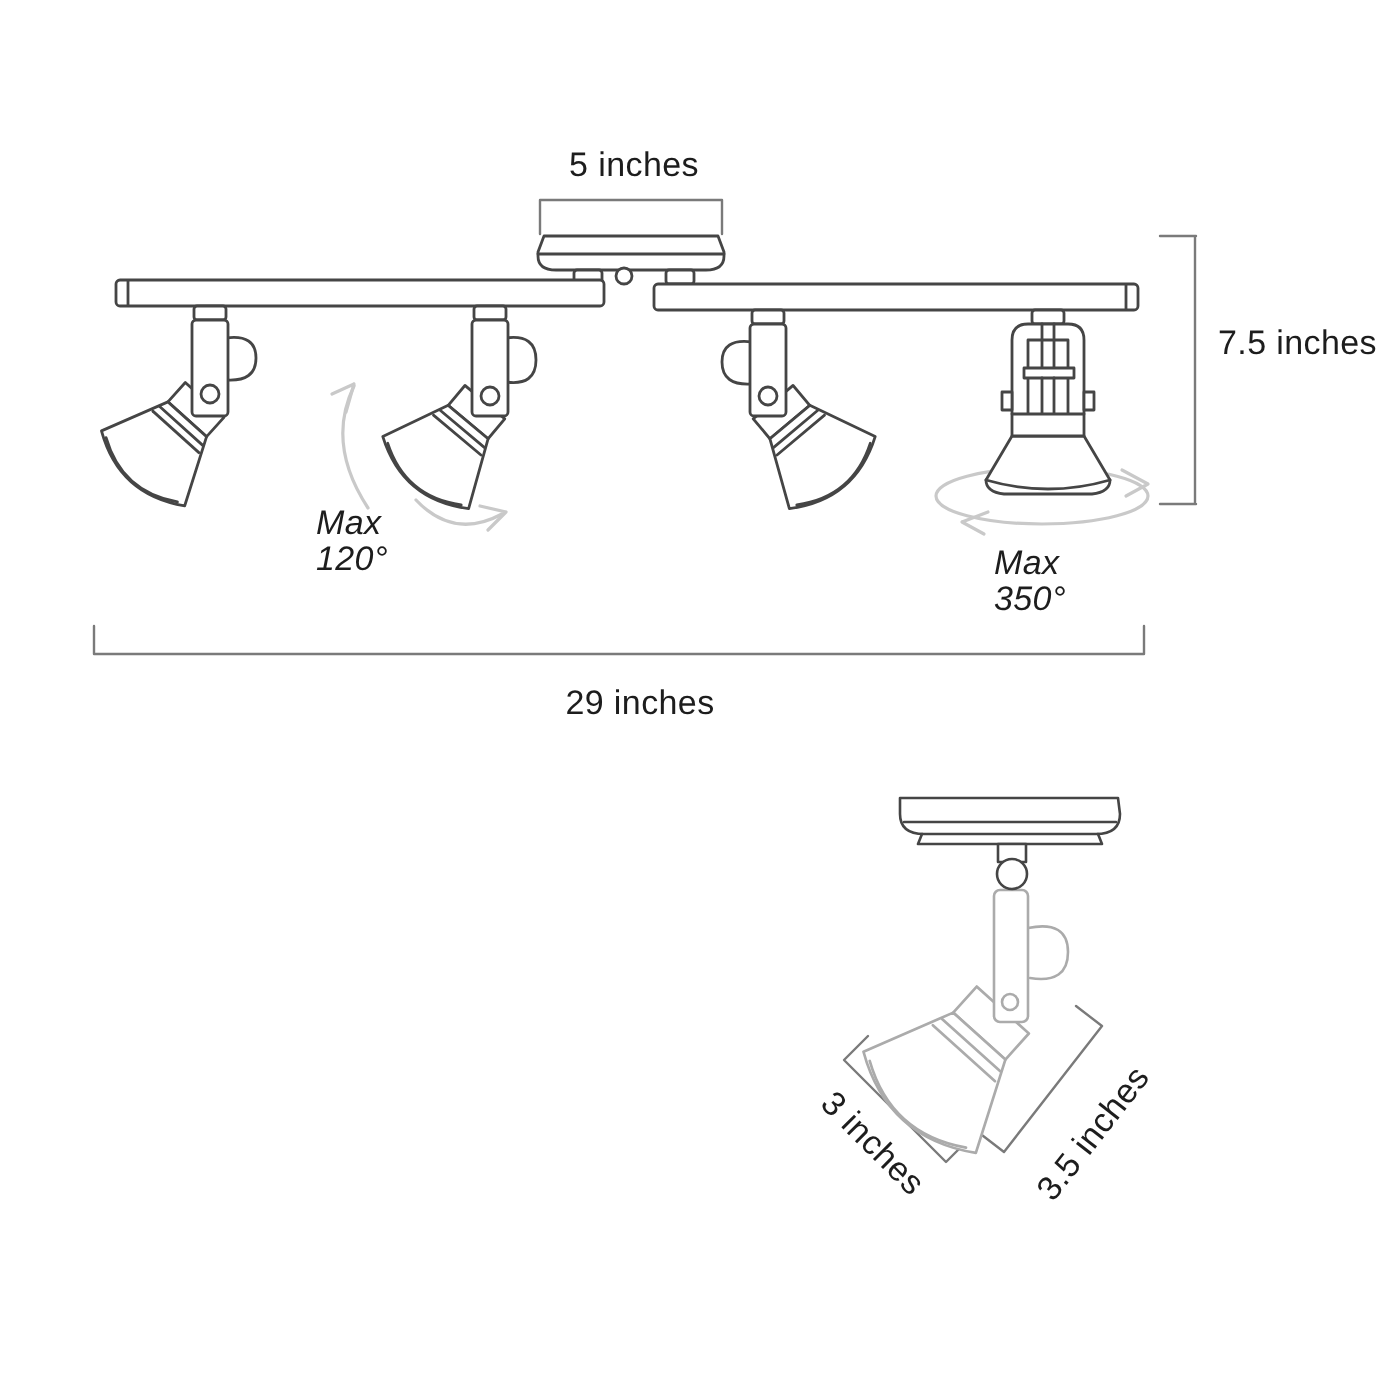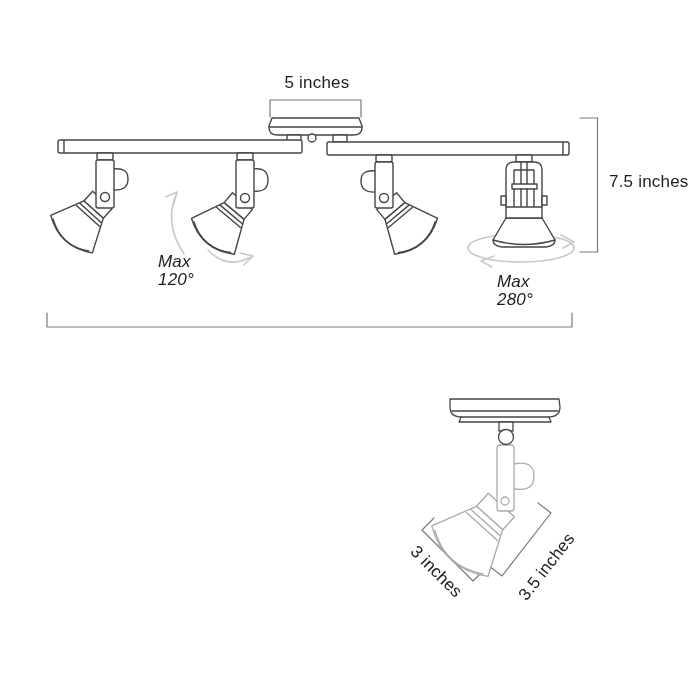--- a/index.html
+++ b/index.html
@@ -150,30 +150,31 @@
         <path d="M452,411 L558,411"></path>
         <path d="M461,417 L459,422 L551,422 L549,417"></path>
         <rect x="499" y="422" width="14" height="9" fill="#ffffff"></rect>
         <circle cx="506" cy="437" r="7.5" fill="#ffffff"></circle>
       </g>
     </g>
   </svg>
 
   <div class="dim-label center" style="left:257px; top:73px; width:120px;">5 inches</div>
 
-  <div class="dim-label" style="left:609px; top:172px;">7.5 inches</div>
+  <div class="dim-label" style="left:609px; top:162px;">7.5 inches</div>
 
   <div class="dim-label max-label" style="left:158px; top:253px;">
     <div>Max</div>
     <div>120°</div>
   </div>
 
   <div class="dim-label max-label" style="left:497px; top:273px;">
     <div>Max</div>
-    <div>280°</div>
+    <div>350°</div>
   </div>
 
+  <div class="dim-label center" style="left:260px; top:342px; width:120px;">29 inches</div>
 
   <div class="dim-label rot-label" id="label-head-width">3 inches</div>
 
   <div class="dim-label rot-label" id="label-head-depth">3.5 inches</div>
 
 </div>
 
 </body></html>

